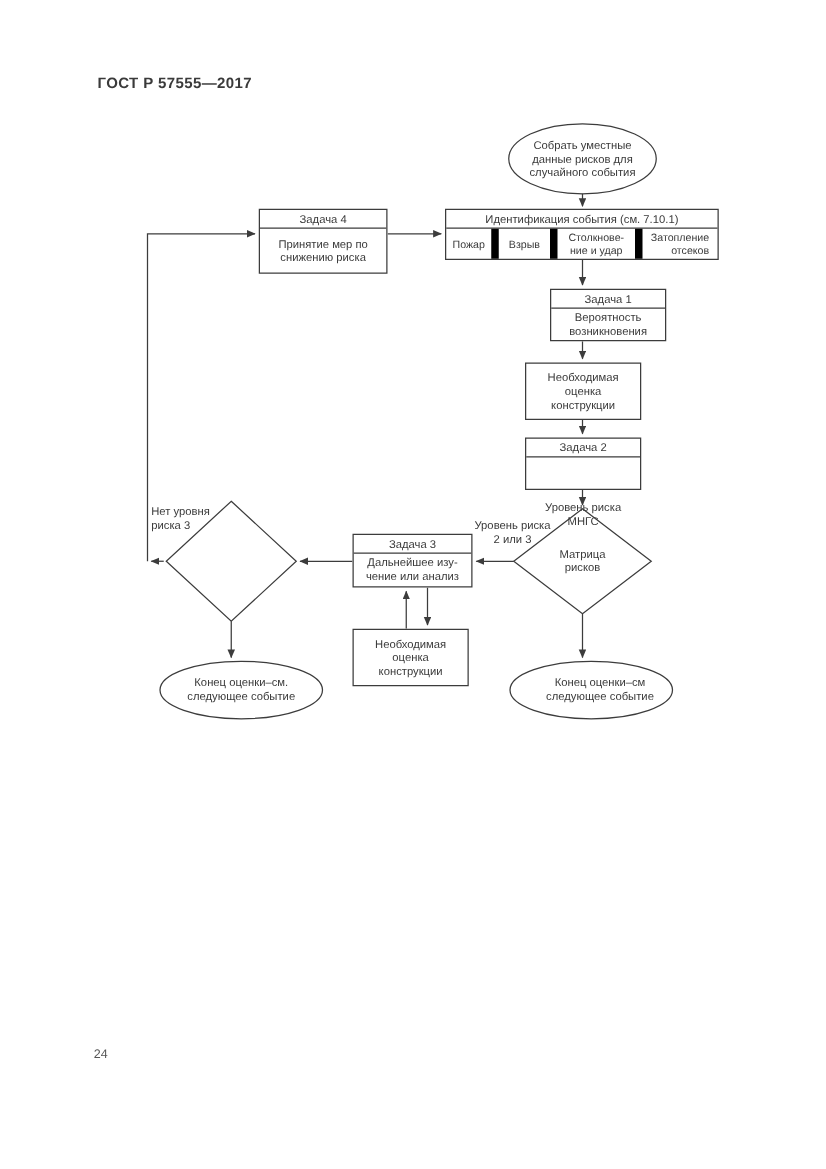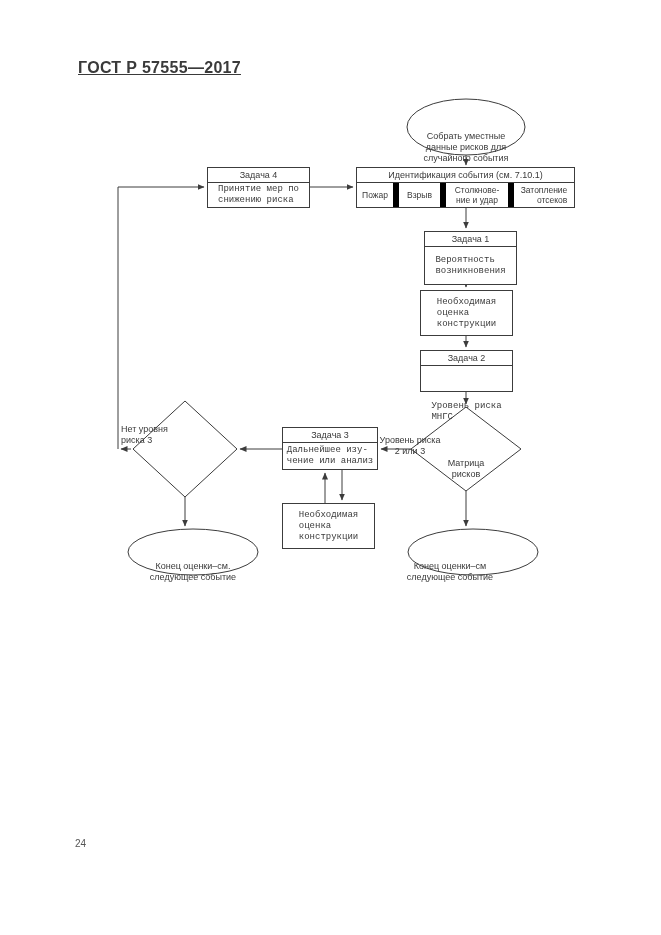--- a/index.html
+++ b/index.html
@@ -2,45 +2,45 @@
 <html><head>
 <meta charset="utf-8">
 <style>
   html,body { margin:0; padding:0; background:#ffffff; }
   .page {
     position:relative; width:661px; height:935px; background:#ffffff;
     font-family:"Liberation Sans", sans-serif; color:#3a3a3a; overflow:hidden;
   }
   .doc-header {
     position:absolute; left:78px; top:59px;
-    font-size:16px; font-weight:bold; color:#3a3a3a; letter-spacing:0.3px;text-decoration:underline;
+    font-size:12px; font-weight:bold; color:#3a3a3a; letter-spacing:0.3px;
   }
   .svg-layer { position:absolute; left:0; top:0; }
   .box {
     position:absolute; box-sizing:border-box; border:1px solid #3c3c3c; background:#ffffff;
     display:flex; flex-direction:column; font-size:9px; line-height:11px; color:#3a3a3a;
   }
   .box-title {
     flex:0 0 auto; border-bottom:1px solid #3c3c3c; text-align:center;
     padding:1px 0; line-height:12px;
   }
   .box-body {
     flex:1 1 auto; display:flex; align-items:center; justify-content:center;
-    white-space:pre-line;font-family:Liberation Mono, monospace;
+    text-align:center; white-space:pre-line;
   }
   .ident-cells { flex:1 1 auto; display:flex; }
   .ident-cell {
     box-sizing:border-box; border-right:6px solid #000000;
     display:flex; align-items:center; justify-content:center;
     text-align:center; white-space:pre-line; font-size:8.5px; line-height:10px;
   }
   .ident-cell:last-child { border-right:none;text-align:right; }
   .overlay-label {
     position:absolute; display:flex; align-items:center; justify-content:center;
-    text-align:center; white-space:pre-line; font-size:9px; line-height:11px; color:#3a3a3a;margin-top:20px;
+    text-align:center; white-space:pre-line; font-size:9px; line-height:11px; color:#3a3a3a;
   }
   .overlay-label.left-align { justify-content:flex-start; text-align:left; }
   .figure-caption {
     position:absolute; left:38px; top:595px; width:620px;
     text-align:center; font-size:9.5px; color:#3a3a3a;
   }
   .page-number { position:absolute; left:75px; top:838px; font-size:10px; color:#555; }
 </style>
 </head>
 <body>
@@ -76,39 +76,39 @@
     <polyline points="342,470 342,500" fill="none" stroke="#3c3c3c" stroke-width="1" marker-end="url(#arrow)"></polyline>
     <polyline points="185,497 185,526" fill="none" stroke="#3c3c3c" stroke-width="1" marker-end="url(#arrow)"></polyline>
     <polyline points="131,449 121,449" fill="none" stroke="#3c3c3c" stroke-width="1" marker-end="url(#arrow)"></polyline>
     <polyline points="118,449 118,187 204,187" fill="none" stroke="#3c3c3c" stroke-width="1" marker-end="url(#arrow)"></polyline>
   </svg>
 
   <div class="overlay-label" style="left:410px; top:110px; width:112px; height:34px;">Собрать уместные
 данные рисков для
 случайного события</div>
 
-  <div class="box" style="left:207px; top:167px; width:103px; height:41px;">
+  <div class="box" style="left:207px; top:167px; width:103px; height:52px;">
     <div class="box-title">Задача 4</div>
     <div class="box-body">Принятие мер по
 снижению риска</div>
   </div>
 
   <div class="box" style="left:356px; top:167px; width:219px; height:41px;">
     <div class="box-title">Идентификация события (см. 7.10.1)</div>
     <div class="ident-cells">
       <div class="ident-cell" style="width:42px;">Пожар</div>
       <div class="ident-cell" style="width:47px;">Взрыв</div>
       <div class="ident-cell" style="width:68px;">Столкнове-
 ние и удар</div>
       <div class="ident-cell" style="flex:1;">Затопление
 отсеков</div>
     </div>
   </div>
 
-  <div class="box" style="left:424px; top:231px; width:93px; height:54px;">
+  <div class="box" style="left:440px; top:231px; width:93px; height:42px;">
     <div class="box-title">Задача 1</div>
     <div class="box-body">Вероятность
 возникновения</div>
   </div>
 
   <div class="box" style="left:420px; top:290px; width:93px; height:46px;">
     <div class="box-body">Необходимая
 оценка
 конструкции</div>
   </div>
@@ -136,19 +136,19 @@
 оценка
 конструкции</div>
   </div>
 
 
   <div class="overlay-label left-align" style="left:121px; top:403px; width:62px; height:24px;">Нет уровня
 риска 3</div>
 
   <div class="overlay-label" style="left:131px; top:541px; width:124px; height:22px;">Конец оценки–см.
 следующее событие</div>
-  <div class="overlay-label" style="left:388px; top:541px; width:124px; height:22px;">Конец оценки–см
+  <div class="overlay-label" style="left:418px; top:541px; width:124px; height:22px;">Конец оценки–см
 следующее событие</div>
 
 
   <div class="page-number">24</div>
 
 </div>
 
 </body></html>

